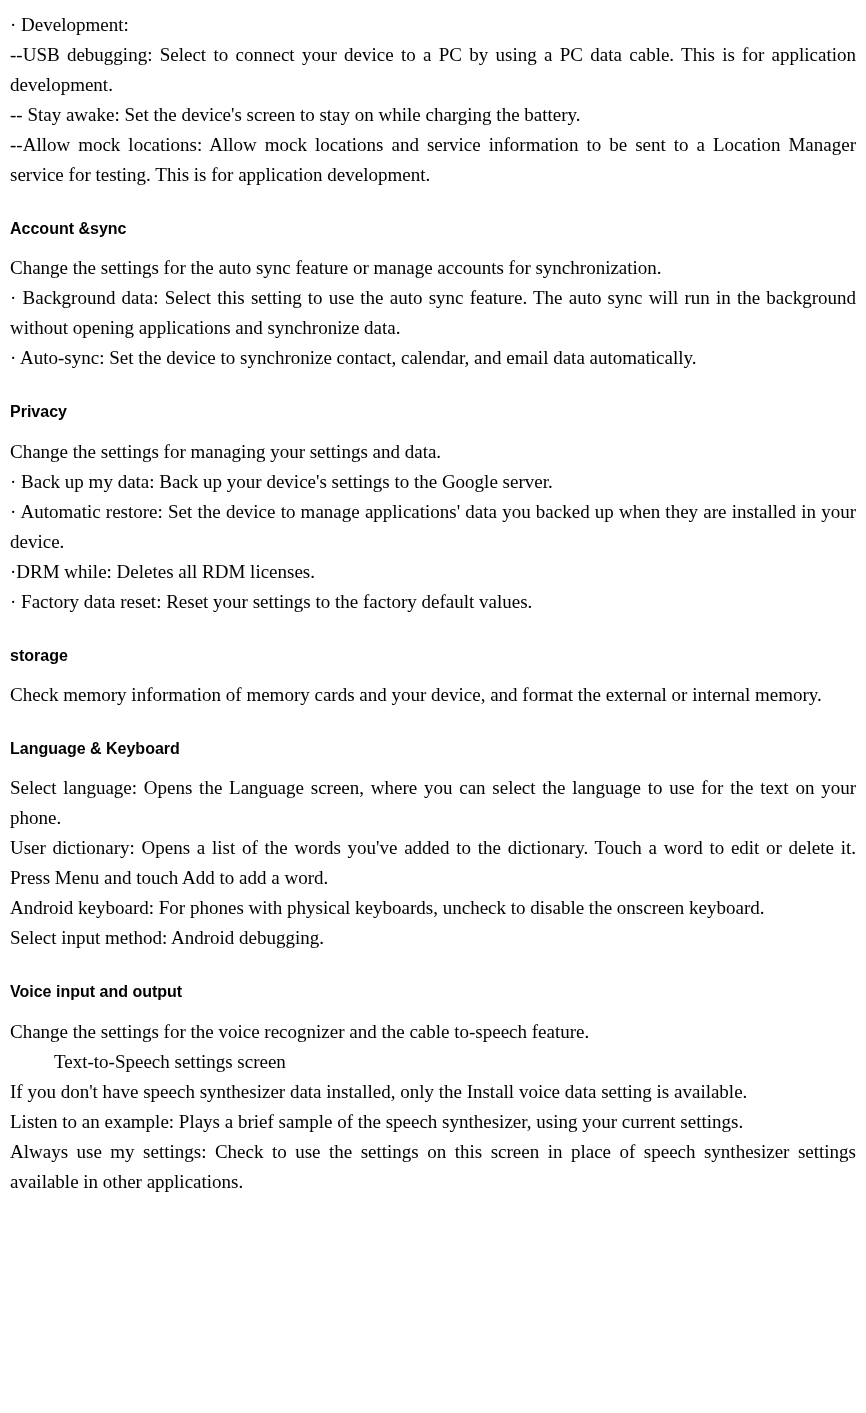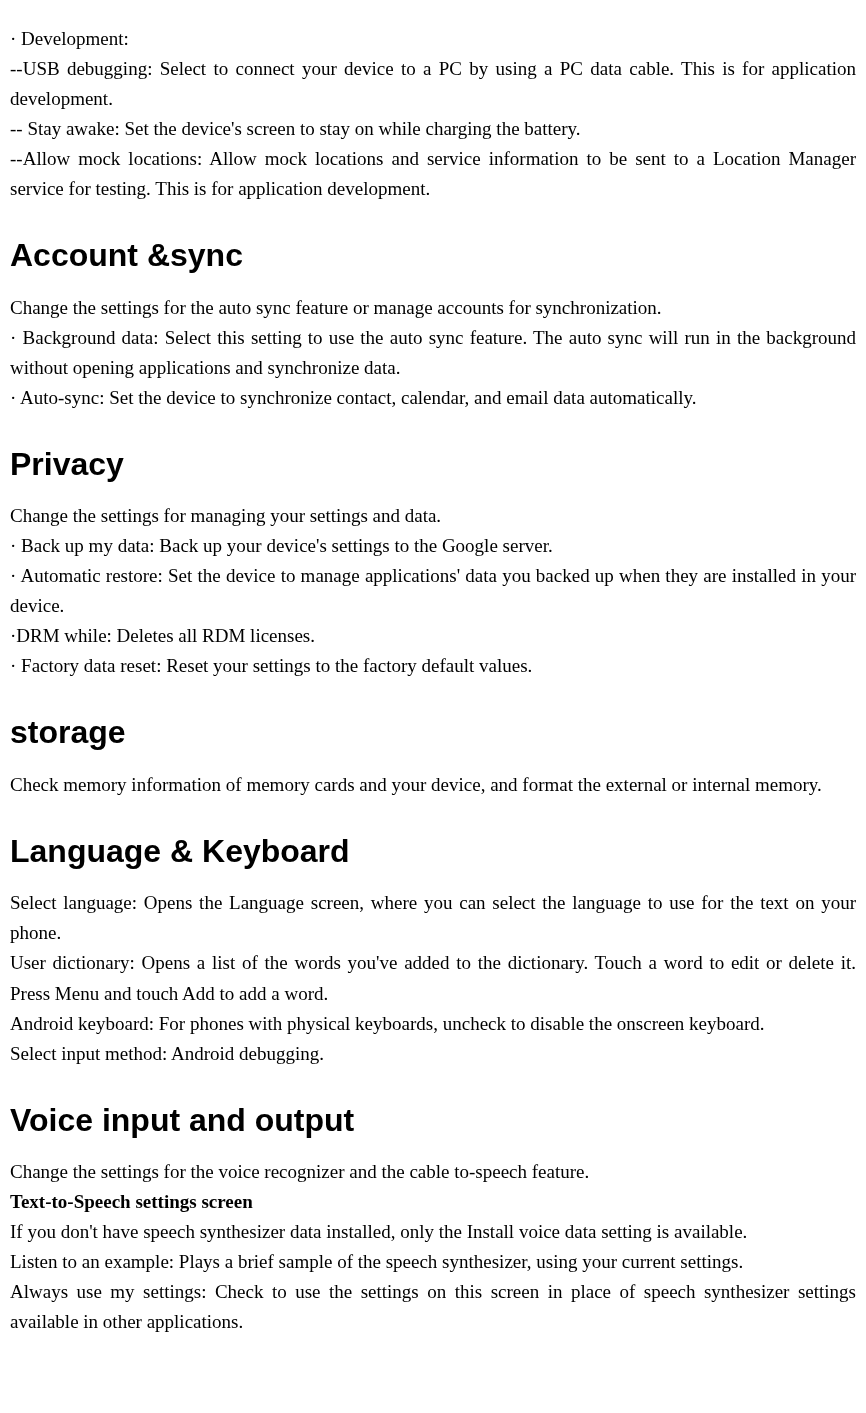--- a/index.html
+++ b/index.html
@@ -12,29 +12,30 @@
       width: 846px;
       line-height: 1.58;
     }
     .para {
       text-align: justify;
       margin: 0;
     }
     .section-heading {
       font-family: Arial, Helvetica, sans-serif;
       font-weight: bold;
-      font-size: 32px;
+      font-size: 16px;
       margin-top: 26px;
       margin-bottom: 12px;
     }
     .bold-sub {
-      font-weight: bold;
+      font-weight: normal;
+      margin-left: 44px;
     }
     .first-block {
-      margin-top: 16px;
+      margin-top: 2px;
     }
   </style>
 </head>
 <body>
 
 <p class="para first-block">· Development:</p>
 <p class="para">--USB debugging: Select to connect your device to a PC by using a PC data cable. This is for application development.</p>
 <p class="para">-- Stay awake: Set the device's screen to stay on while charging the battery.</p>
 <p class="para">--Allow mock locations: Allow mock locations and service information to be sent to a Location Manager service for testing. This is for application development.</p>
 

